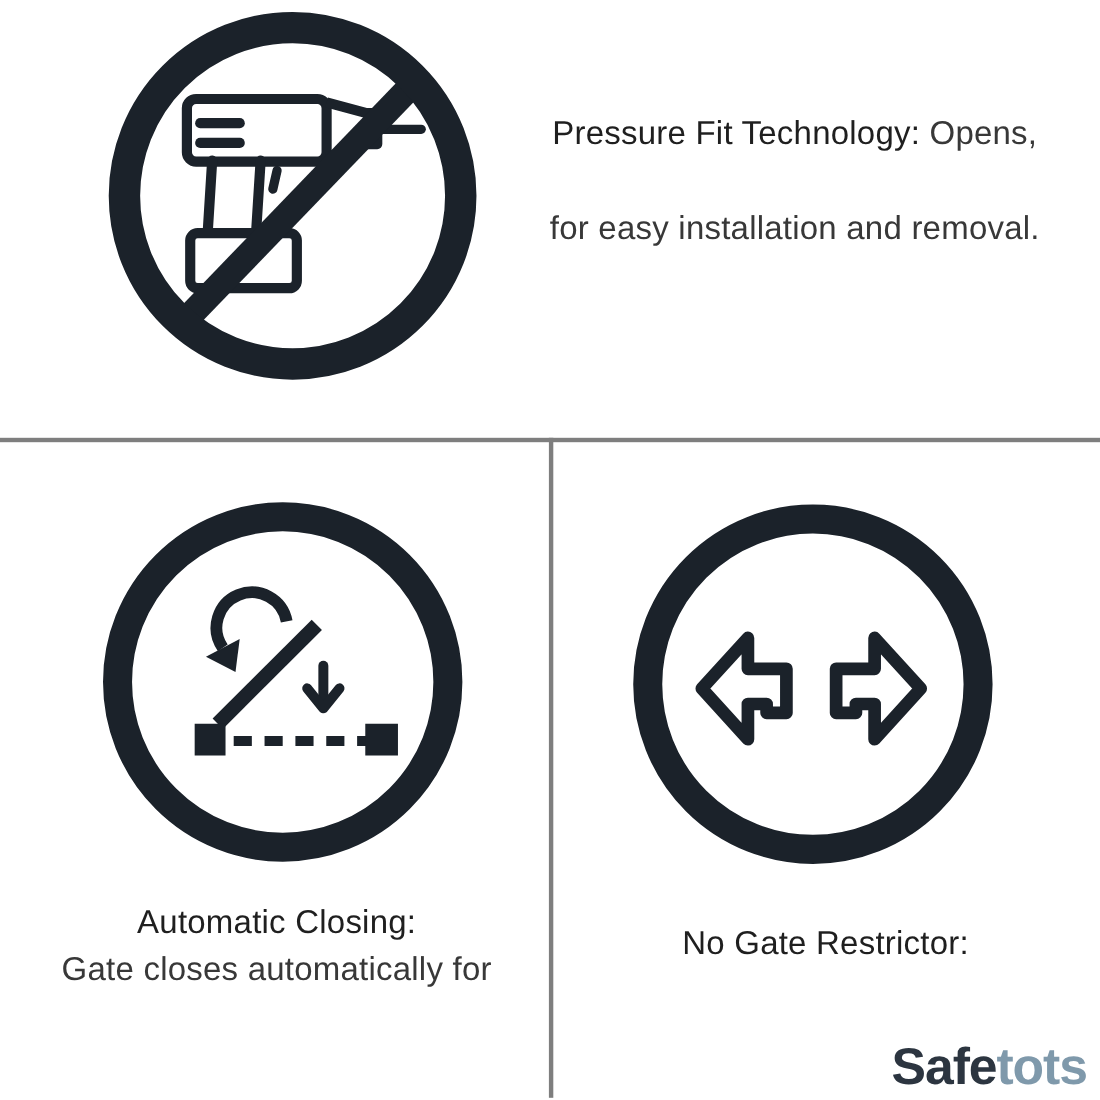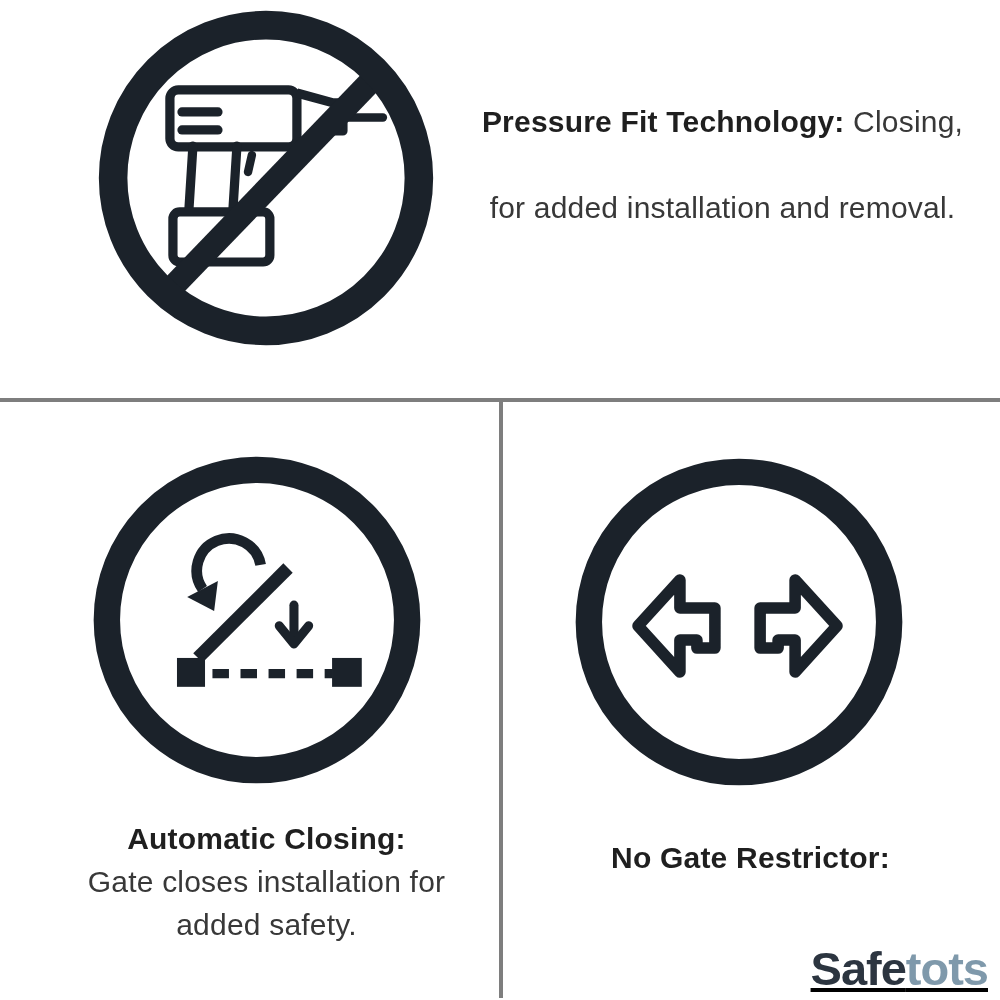--- a/index.html
+++ b/index.html
@@ -21,34 +21,33 @@
   .v-divider { position: absolute; left: 499px; top: 398px; width: 4px; height: 600px; background: #7e7e7e; }
 
   .feature-text {
     position: absolute;
     text-align: center;
     font-size: 30px;
     line-height: 43px;
     color: #383838;
     letter-spacing: 0.2px;
   }
-  .feature-heading { font-weight: bold; color: #1f1f1f; }
+  .feature-heading { font-weight: normal; color: #1f1f1f; }
 
   #text-pressure-fit { left: 445px; top: 100px; width: 555px; }
-  #text-auto-close   { left: 17px;   top: 817px; width: 499px; }
+  #text-auto-close   { left: 2px;   top: 817px; width: 499px; }
   #text-no-restrictor{ left: 501px; top: 836px; width: 499px; }
 
   .logo {
     position: absolute;
     right: 12px; top: 941px;
     font-size: 47px;
     font-weight: bold;
     letter-spacing: -1px;
     white-space: nowrap;
-    text-decoration: underline;
   }
   .logo-safe { color: #2c3540; }
   .logo-tots { color: #7f99ab; }
 </style>
 </head>
 <body>
 
 <div class="canvas">
 
   <svg id="icon-no-drill" class="icon-svg" viewBox="0 0 200 200" xmlns="http://www.w3.org/2000/svg">
@@ -71,23 +70,23 @@
       <rect x="44.6" y="120.2" width="57.7" height="29.8" rx="4" stroke-width="5.5"></rect>
 
       <line x1="166" y1="38.7" x2="38.7" y2="170.8" stroke-width="14"></line>
 
       <circle cx="100" cy="100" r="91" stroke-width="17"></circle>
     </g>
   </svg>
 
   <div id="text-pressure-fit" class="feature-text">
     <span class="feature-heading">Pressure Fit Technology:</span>
-    <span>Closing,</span><br>
+    <span>Opens,</span><br>
     <br>
-    <span>for added installation and removal.</span>
+    <span>for easy installation and removal.</span>
   </div>
 
   <div class="h-divider"></div>
   <div class="v-divider"></div>
 
   <svg id="icon-auto-close" class="icon-svg" viewBox="0 0 200 200" xmlns="http://www.w3.org/2000/svg">
     <g stroke="#1b222a" fill="none">
 
       <circle cx="100" cy="100" r="91" stroke-width="16"></circle>
 
@@ -104,22 +103,21 @@
 
       <path d="M74,94.5 L76.3,76.3 L57.7,86.1 Z"></path>
 
       <rect x="51.5" y="123" width="17" height="17.5"></rect>
       <rect x="145.5" y="123" width="18" height="17.5"></rect>
     </g>
   </svg>
 
   <div id="text-auto-close" class="feature-text">
     <span class="feature-heading">Automatic Closing:</span><br>
-    <span>Gate closes installation for</span><br>
-    <span>added safety.</span>
+    <span>Gate closes automatically for</span><br>
   </div>
 
   <svg id="icon-arrows" class="icon-svg" viewBox="0 0 200 200" xmlns="http://www.w3.org/2000/svg">
     <g stroke="#1b222a" fill="none" stroke-linejoin="round">
 
       <circle cx="100" cy="100" r="91" stroke-width="16"></circle>
 
       <path d="M38.8,102.4 L64.2,74.5 L64.2,91.5 L85.4,91.5 L85.4,115.8 L74.5,115.8
                L74.5,110.9 L64.2,110.9 L64.2,130.3 Z" stroke-width="7"></path>
 

